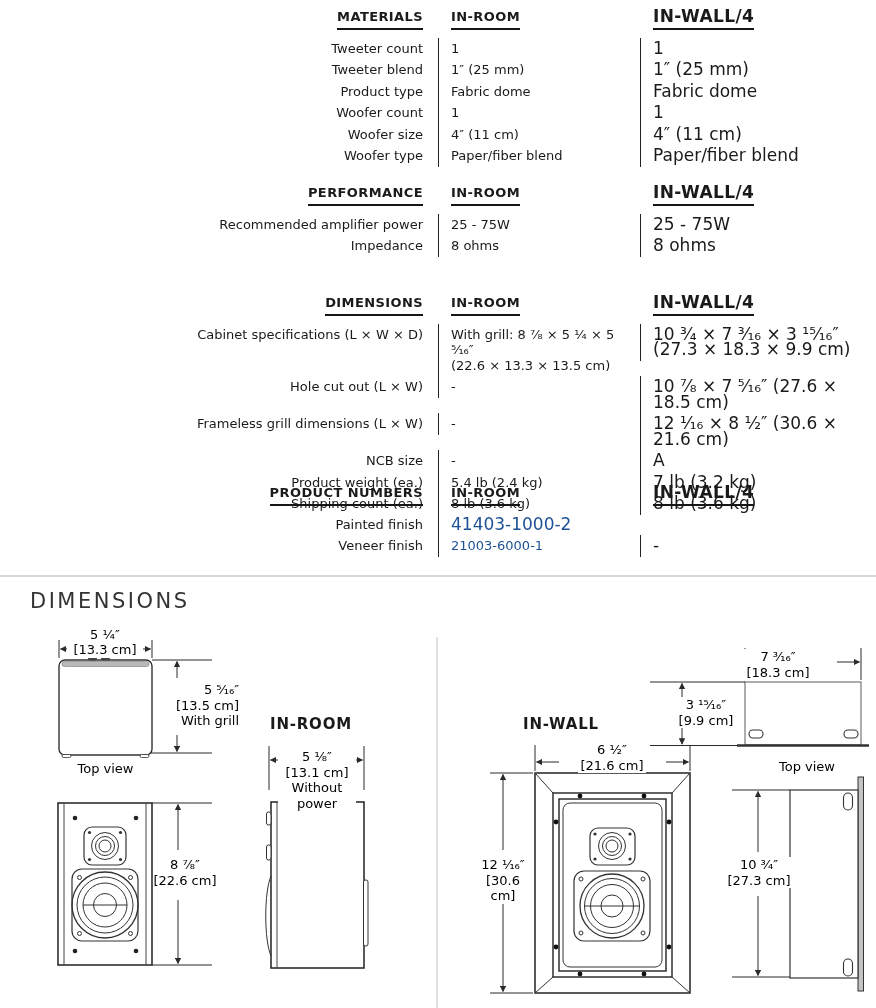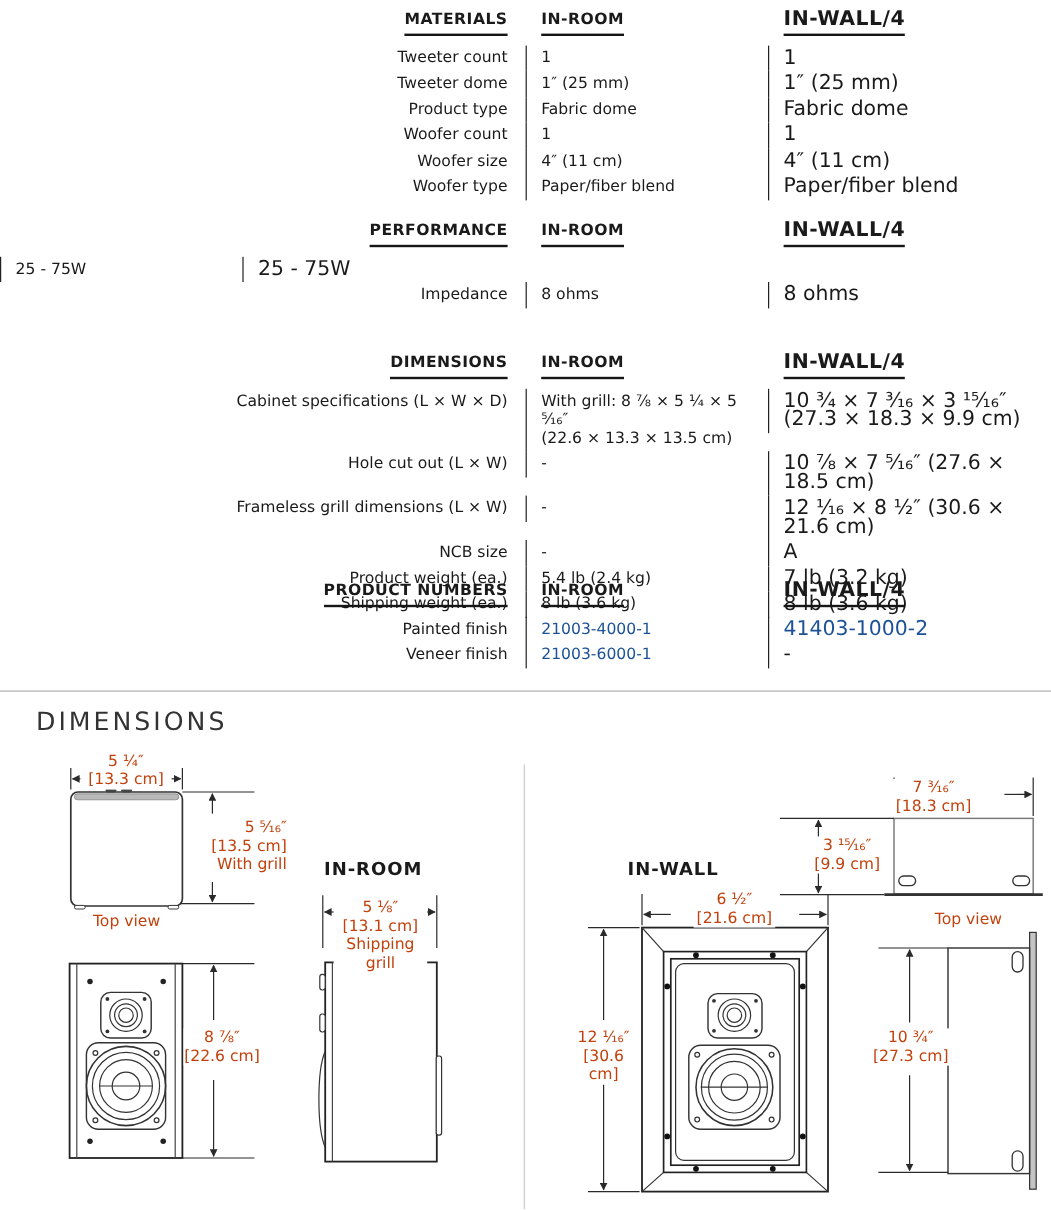--- a/index.html
+++ b/index.html
@@ -14,21 +14,21 @@
                 border-left:1.5px solid #222;font-size:13px;line-height:15.5px;white-space:pre-line;}
   .spec-row .c3{flex:1;padding:3px 8px 3px 12px;box-sizing:border-box;
                 border-left:1.5px solid #222;font-size:17px;line-height:15.5px;white-space:pre-line;}
   .spec-row.hdr .c1,.spec-row.hdr .c2,.spec-row.hdr .c3{font-weight:bold;letter-spacing:.4px;padding-bottom:8px;}
   .spec-row.hdr .c2,.spec-row.hdr .c3{border-left-color:transparent;}
   .spec-row.hdr span{display:inline-block;border-bottom:2px solid #161616;padding-bottom:3px;}
   .pn{color:var(--link-blue,#1d5296);}
   
   .dims-title{position:absolute;left:30px;top:589px;font-size:21px;letter-spacing:2.5px;color:#333;}
   .view-label{position:absolute;font-size:15px;font-weight:bold;letter-spacing:.8px;color:#1a1a1a;z-index:2;}
-  .dim-label{position:absolute;background:#fff;font-size:13px;line-height:15.5px;color:#c2410c;
+  .dim-label{position:absolute;background:#fff;font-size:13px;line-height:15.5px;color:#000000;
              text-align:center;z-index:2;}
   .dim-label.left{text-align:right;}
   svg#diagrams{position:absolute;left:0;top:560px;z-index:1;}
 </style>
 </head>
 <body>
 
 <div id="page">
 
   <div class="spec-table" style="top:6px">
@@ -36,21 +36,21 @@
       <div class="c1"><span>MATERIALS</span></div>
       <div class="c2"><span>IN-ROOM</span></div>
       <div class="c3"><span>IN-WALL/4</span></div>
     </div>
     <div class="spec-row">
       <div class="c1">Tweeter count</div>
       <div class="c2">1</div>
       <div class="c3">1</div>
     </div>
     <div class="spec-row">
-      <div class="c1">Tweeter dome</div>
+      <div class="c1">Tweeter blend</div>
       <div class="c2">1″ (25 mm)</div>
       <div class="c3">1″ (25 mm)</div>
     </div>
     <div class="spec-row">
       <div class="c1">Product type</div>
       <div class="c2">Fabric dome</div>
       <div class="c3">Fabric dome</div>
     </div>
     <div class="spec-row">
       <div class="c1">Woofer count</div>
@@ -69,20 +69,21 @@
     </div>
   </div>
 
   <div class="spec-table" style="top:182px">
     <div class="spec-row hdr">
       <div class="c1"><span>PERFORMANCE</span></div>
       <div class="c2"><span>IN-ROOM</span></div>
       <div class="c3"><span>IN-WALL/4</span></div>
     </div>
     <div class="spec-row">
+      <div class="c1">Recommended amplifier power</div>
       <div class="c2">25 - 75W</div>
       <div class="c3">25 - 75W</div>
     </div>
     <div class="spec-row">
       <div class="c1">Impedance</div>
       <div class="c2">8 ohms</div>
       <div class="c3">8 ohms</div>
     </div>
   </div>
 
@@ -113,35 +114,34 @@
       <div class="c1">NCB size</div>
       <div class="c2">-</div>
       <div class="c3">A</div>
     </div>
     <div class="spec-row">
       <div class="c1">Product weight (ea.)</div>
       <div class="c2">5.4 lb (2.4 kg)</div>
       <div class="c3">7 lb (3.2 kg)</div>
     </div>
     <div class="spec-row">
-      <div class="c1">Shipping weight (ea.)</div>
+      <div class="c1">Shipping count (ea.)</div>
       <div class="c2">8 lb (3.6 kg)</div>
       <div class="c3">8 lb (3.6 kg)</div>
     </div>
   </div>
 
   <div class="spec-table" style="top:482px">
     <div class="spec-row hdr">
       <div class="c1"><span>PRODUCT NUMBERS</span></div>
       <div class="c2"><span>IN-ROOM</span></div>
       <div class="c3"><span>IN-WALL/4</span></div>
     </div>
     <div class="spec-row">
       <div class="c1">Painted finish</div>
-      <div class="c2 pn">21003-4000-1</div>
       <div class="c3 pn">41403-1000-2</div>
     </div>
     <div class="spec-row">
       <div class="c1">Veneer finish</div>
       <div class="c2 pn">21003-6000-1</div>
       <div class="c3">-</div>
     </div>
   </div>
 
   <div class="dims-title">DIMENSIONS</div>
@@ -159,21 +159,21 @@
   <div class="dim-label" style="left:58px;top:761px;width:95px">Top view</div>
 
   <div class="dim-label" style="left:153px;top:857px;width:64px">
     <div>8 ⁷⁄₈″</div>
     <div>[22.6 cm]</div>
   </div>
 
   <div class="dim-label" style="left:278px;top:749px;width:78px">
     <div>5 ¹⁄₈″</div>
     <div>[13.1 cm]</div>
-    <div>Shipping grill</div>
+    <div>Without power</div>
   </div>
 
   <div class="dim-label" style="left:744px;top:649px;width:68px">
     <div>7 ³⁄₁₆″</div>
     <div>[18.3 cm]</div>
   </div>
   <div class="dim-label" style="left:674px;top:697px;width:64px">
     <div>3 ¹⁵⁄₁₆″</div>
     <div>[9.9 cm]</div>
   </div>

